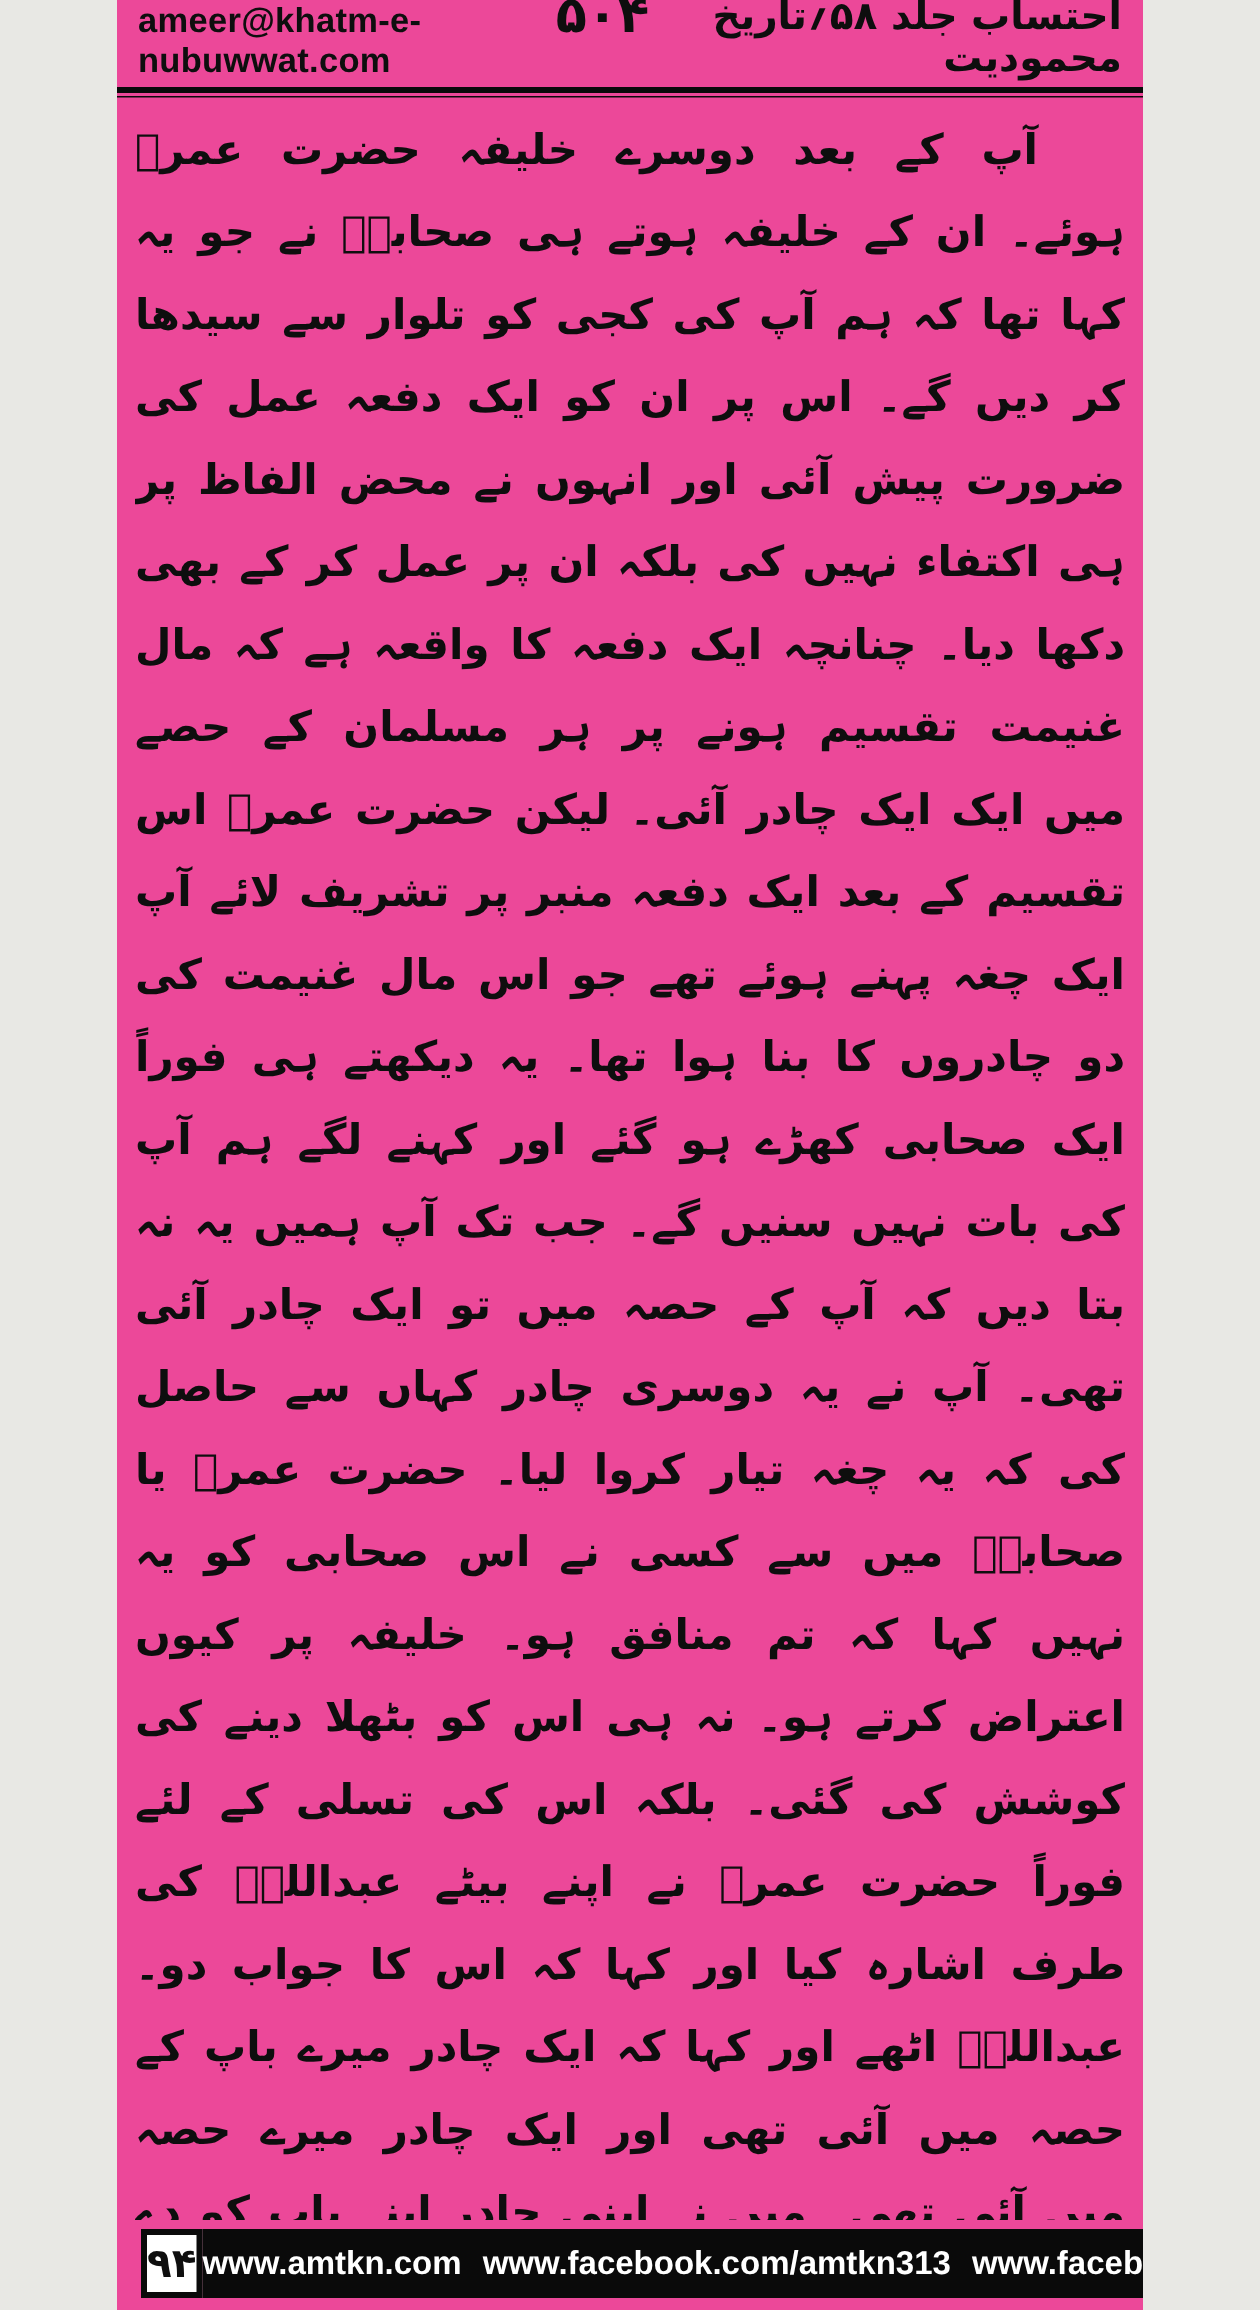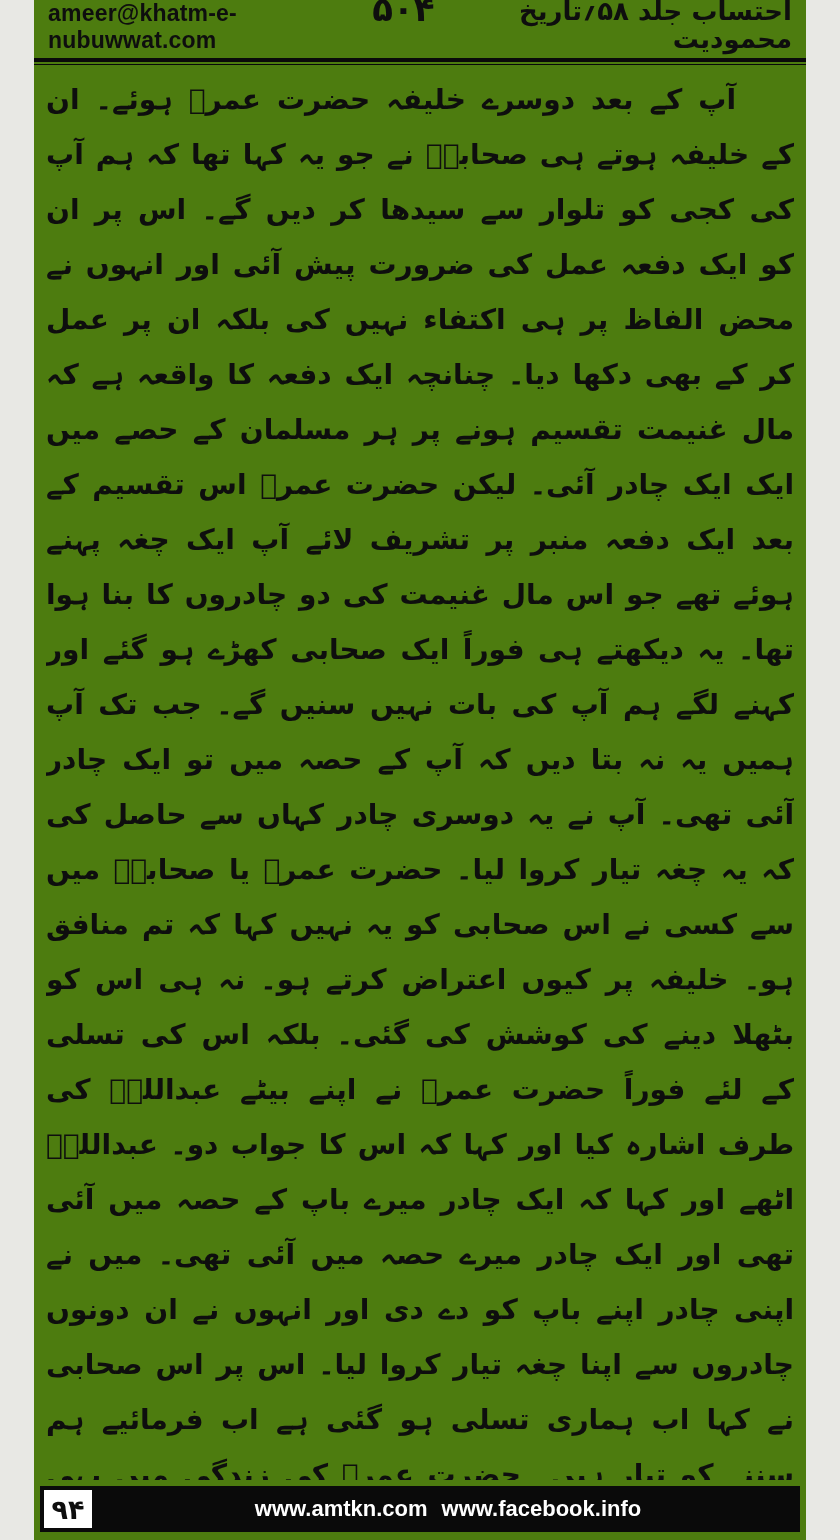--- a/index.html
+++ b/index.html
@@ -1,20 +1,20 @@
 <!DOCTYPE html>
 <html lang="ur"><head>
 <meta charset="utf-8">
 <style>
   html,body{margin:0;padding:0;background:#e8e8e4;}
   .page{
     position:relative;
-    width:772px;height:1540px;
+    width:684px;height:1540px;
     margin:0 auto;
-    background:#4d7c0f;
+    background:#ec4899;
     color:#0e0e0e;
     overflow:hidden;
     box-sizing:border-box;
     font-family:"DejaVu Sans", sans-serif;
   }
   
   .header{
     position:absolute;top:0;left:0;right:0;
     height:58px;
     display:flex;
@@ -62,21 +62,21 @@
     margin:0;
     font-size:28px;
     font-weight:bold;
     line-height:55px;
     text-indent:58px;
     word-spacing:2px;
   }
   
   .footer{
     position:absolute;
-    left:6px;right:6px;bottom:8px;
+    left:16px;right:6px;bottom:8px;
     height:46px;
     display:flex;
     align-items:stretch;
   }
   .footer-pagenum{
     width:56px;
     background:#ffffff;
     border:4px solid #0a0a0a;
     box-sizing:border-box;
     display:flex;align-items:center;justify-content:center;
@@ -116,17 +116,18 @@
 
   <main class="body-text">
     <p>آپ کے بعد دوسرے خلیفہ حضرت عمرؓ ہوئے۔ ان کے خلیفہ ہوتے ہی صحابہؓ نے جو یہ کہا تھا کہ ہم آپ کی کجی کو تلوار سے سیدھا کر دیں گے۔ اس پر ان کو ایک دفعہ عمل کی ضرورت پیش آئی اور انہوں نے محض الفاظ پر ہی اکتفاء نہیں کی بلکہ ان پر عمل کر کے بھی دکھا دیا۔ چنانچہ ایک دفعہ کا واقعہ ہے کہ مال غنیمت تقسیم ہونے پر ہر مسلمان کے حصے میں ایک ایک چادر آئی۔ لیکن حضرت عمرؓ اس تقسیم کے بعد ایک دفعہ منبر پر تشریف لائے آپ ایک چغہ پہنے ہوئے تھے جو اس مال غنیمت کی دو چادروں کا بنا ہوا تھا۔ یہ دیکھتے ہی فوراً ایک صحابی کھڑے ہو گئے اور کہنے لگے ہم آپ کی بات نہیں سنیں گے۔ جب تک آپ ہمیں یہ نہ بتا دیں کہ آپ کے حصہ میں تو ایک چادر آئی تھی۔ آپ نے یہ دوسری چادر کہاں سے حاصل کی کہ یہ چغہ تیار کروا لیا۔ حضرت عمرؓ یا صحابہؓ میں سے کسی نے اس صحابی کو یہ نہیں کہا کہ تم منافق ہو۔ خلیفہ پر کیوں اعتراض کرتے ہو۔ نہ ہی اس کو بٹھلا دینے کی کوشش کی گئی۔ بلکہ اس کی تسلی کے لئے فوراً حضرت عمرؓ نے اپنے بیٹے عبداللہؓ کی طرف اشارہ کیا اور کہا کہ اس کا جواب دو۔ عبداللہؓ اٹھے اور کہا کہ ایک چادر میرے باپ کے حصہ میں آئی تھی اور ایک چادر میرے حصہ میں آئی تھی۔ میں نے اپنی چادر اپنے باپ کو دے دی اور انہوں نے ان دونوں چادروں سے اپنا چغہ تیار کروا لیا۔ اس پر اس صحابی نے کہا اب ہماری تسلی ہو گئی ہے اب فرمائیے ہم سننے کو تیار ہیں۔ حضرت عمرؓ کی زندگی میں یہی ایک واقعہ پیش آیا جس پر مسلمانوں کو گرفت کرنے کی ضرورت پیش آئی اور اگر حضرت عمرؓ کی طرف سے تسلی بخش جواب نہ دیا جاتا تو ممکن نہیں بلکہ ضروری تھا کہ عزل کا سوال پیش ہو جاتا اور اگر وہ معزول نہ ہوتے تو تلوار چل جاتی۔ لیکن چونکہ انہوں نے مسلمانوں کی تسلی کرا دی۔ اس لئے عزل کے سوال کے پیش آنے کی ضرورت ہی باقی نہ رہی۔ لیکن یہ واقعہ صاف بتاتا ہے کہ مسلمان اپنے خلفاء کے اعمال کی نگرانی کرتے تھے اور ان کو شریعت سے منحرف ہوتے دیکھ کر چھوڑ دینے کے لئے تیار تھے۔</p>
 
   </main>
 
   <footer class="footer">
     <div class="footer-pagenum">۹۴</div>
     <div class="footer-bar">
       <span>www.amtkn.com</span>
+      <span>www.facebook.com/amtkn313</span>
       <span>www.facebook.info</span>
     </div>
   </footer>
 
 </div>
 
 </body></html>

